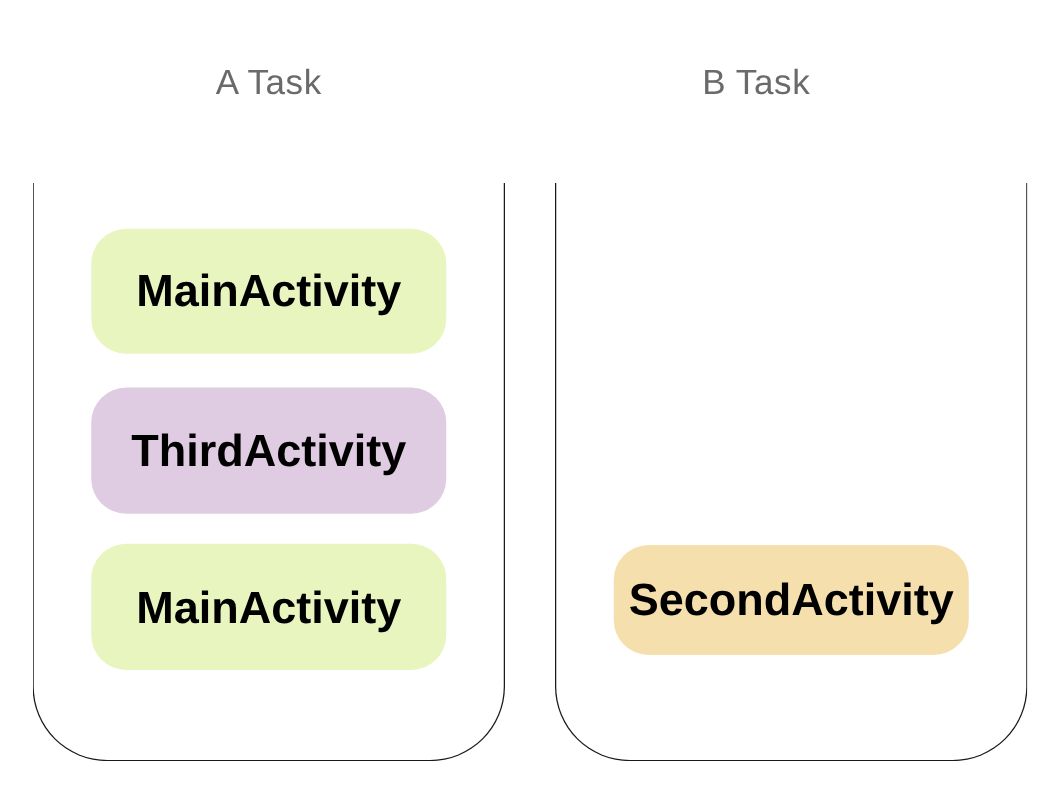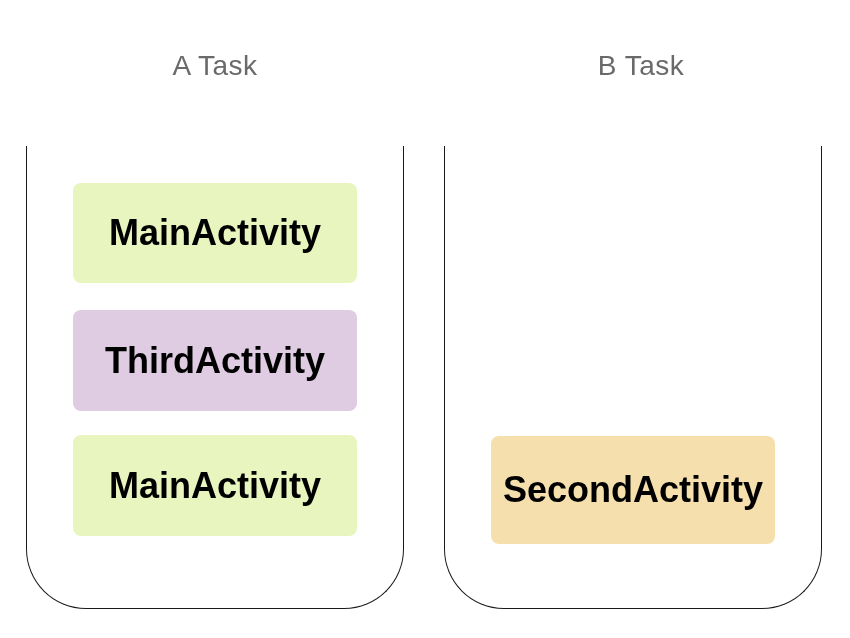--- a/index.html
+++ b/index.html
@@ -19,21 +19,21 @@
     top: 50px;
     width: 378px;
     text-align: center;
     font-size: 28px;
     font-weight: 400;
     color: #6a6a6a;
     letter-spacing: 0.5px;
     white-space: nowrap;
   }
   .task-title.a { left: 26px; }
-  .task-title.b { left: 452px; }
+  .task-title.b { left: 416px; }
 
   .task-container {
     position: absolute;
     top: 146px;
     width: 378px;
     height: 463px;
     border-left: 1.5px solid #1a1a1a;
     border-right: 1.5px solid #1a1a1a;
     border-bottom: 1.5px solid #1a1a1a;
     border-top: none;
@@ -43,33 +43,33 @@
     background: #ffffff;
   }
   .task-container.a { left: 26px; }
   .task-container.b { left: 444px; }
 
   .activity-box {
     position: absolute;
     left: 46px;
     width: 284px;
     height: 101px;
-    border-radius: 8px;
+    border-radius: 28px;
     display: flex;
     align-items: center;
     justify-content: center;
     font-size: 36px;
     font-weight: 700;
     color: #000000;
     white-space: nowrap;
   }
   .a-box-1 { top: 37px;  height: 100px; }
   .a-box-2 { top: 164px; text-align: center; }
   .a-box-3 { top: 289px; }
-  .b-box-1 { top: 290px; height: 108px; }
+  .b-box-1 { top: 290px; height: 88px; }
 </style>
 </head>
 <body>
 
 <div class="task-title a">A Task</div>
 
 <div class="task-title b">B Task</div>
 
 <div class="task-container a">
   <div class="activity-box a-box-1" style="background-color: rgb(232, 245, 190);">MainActivity</div>

